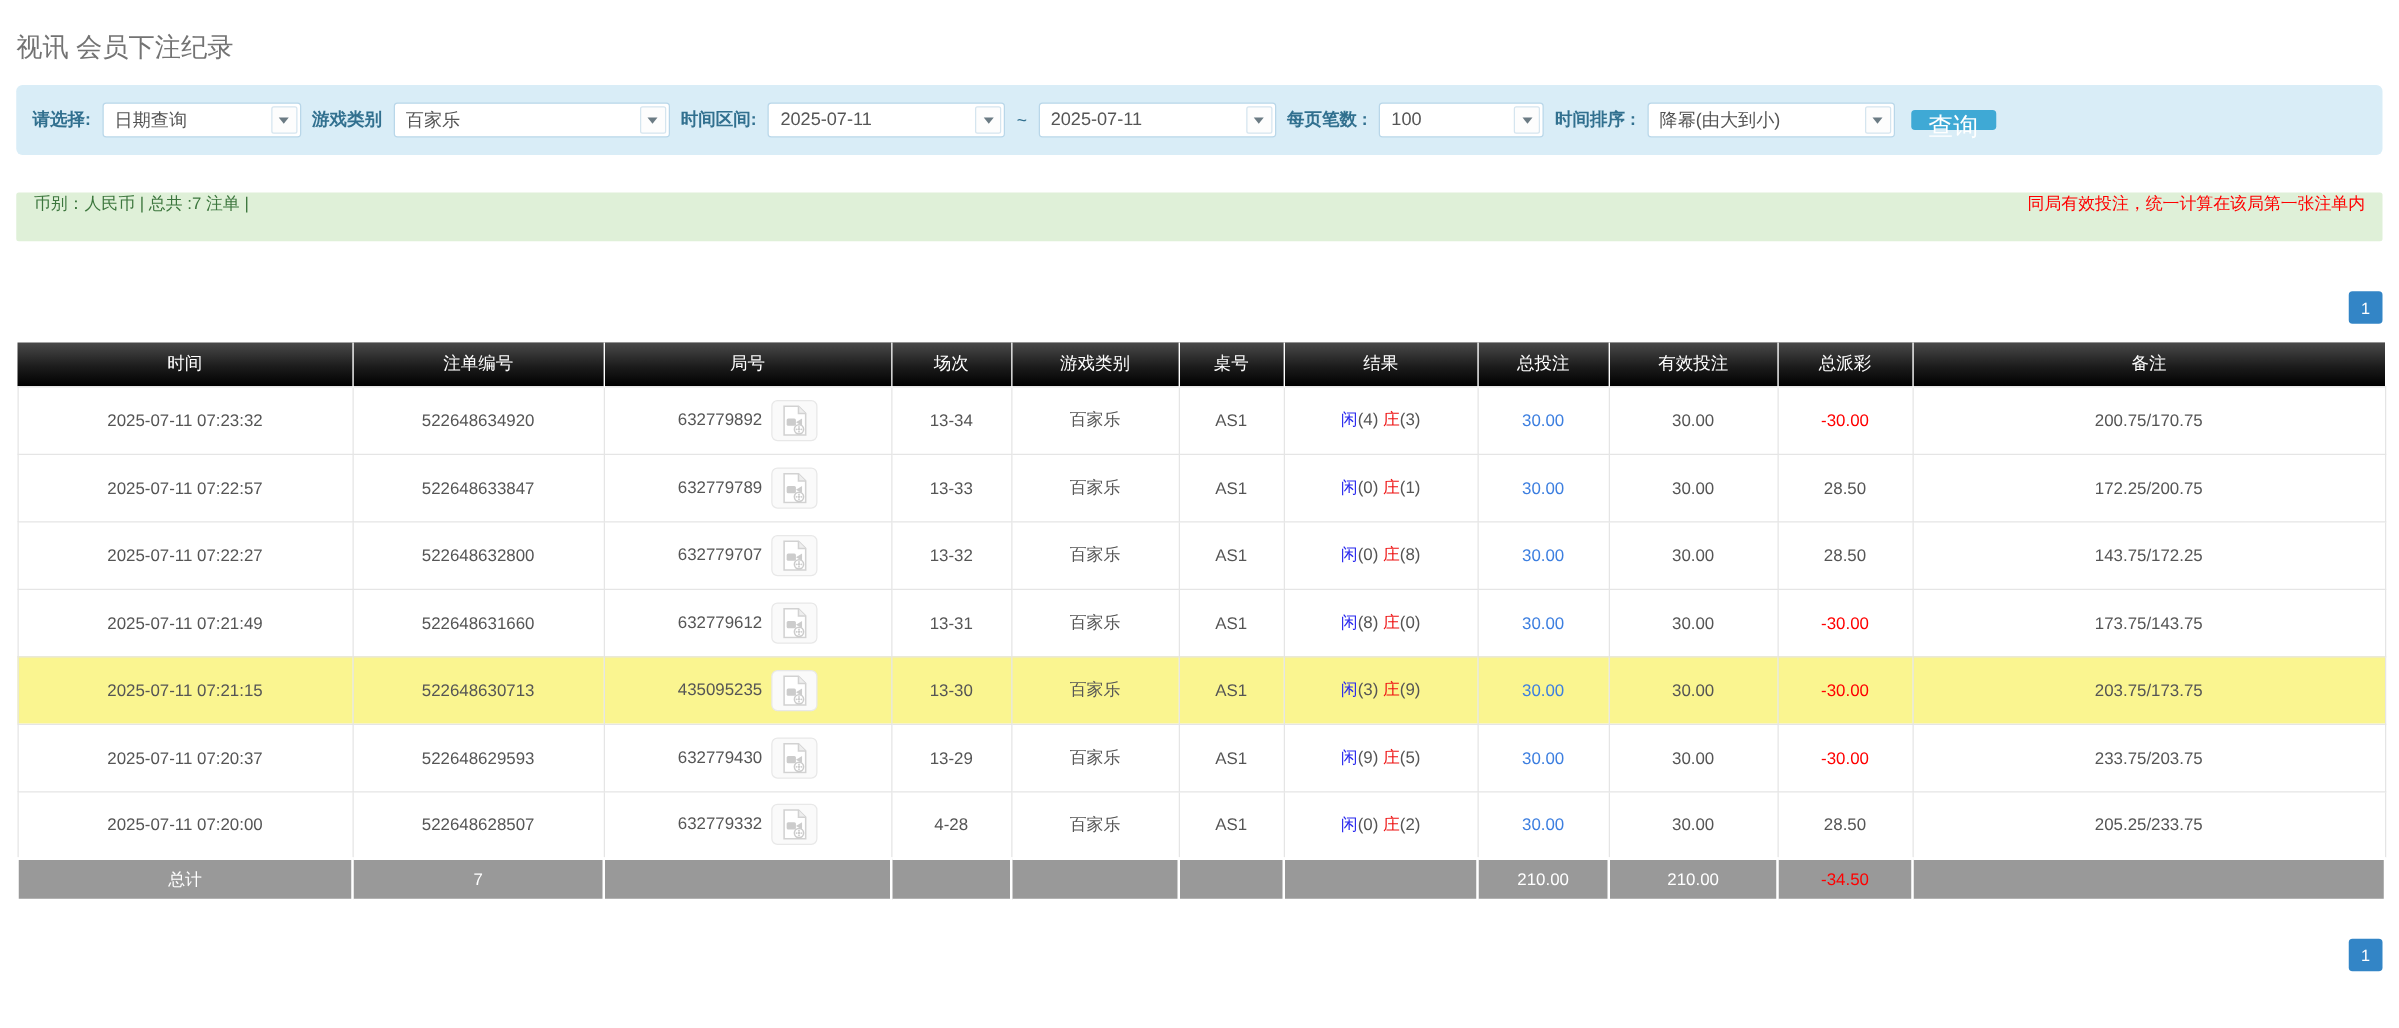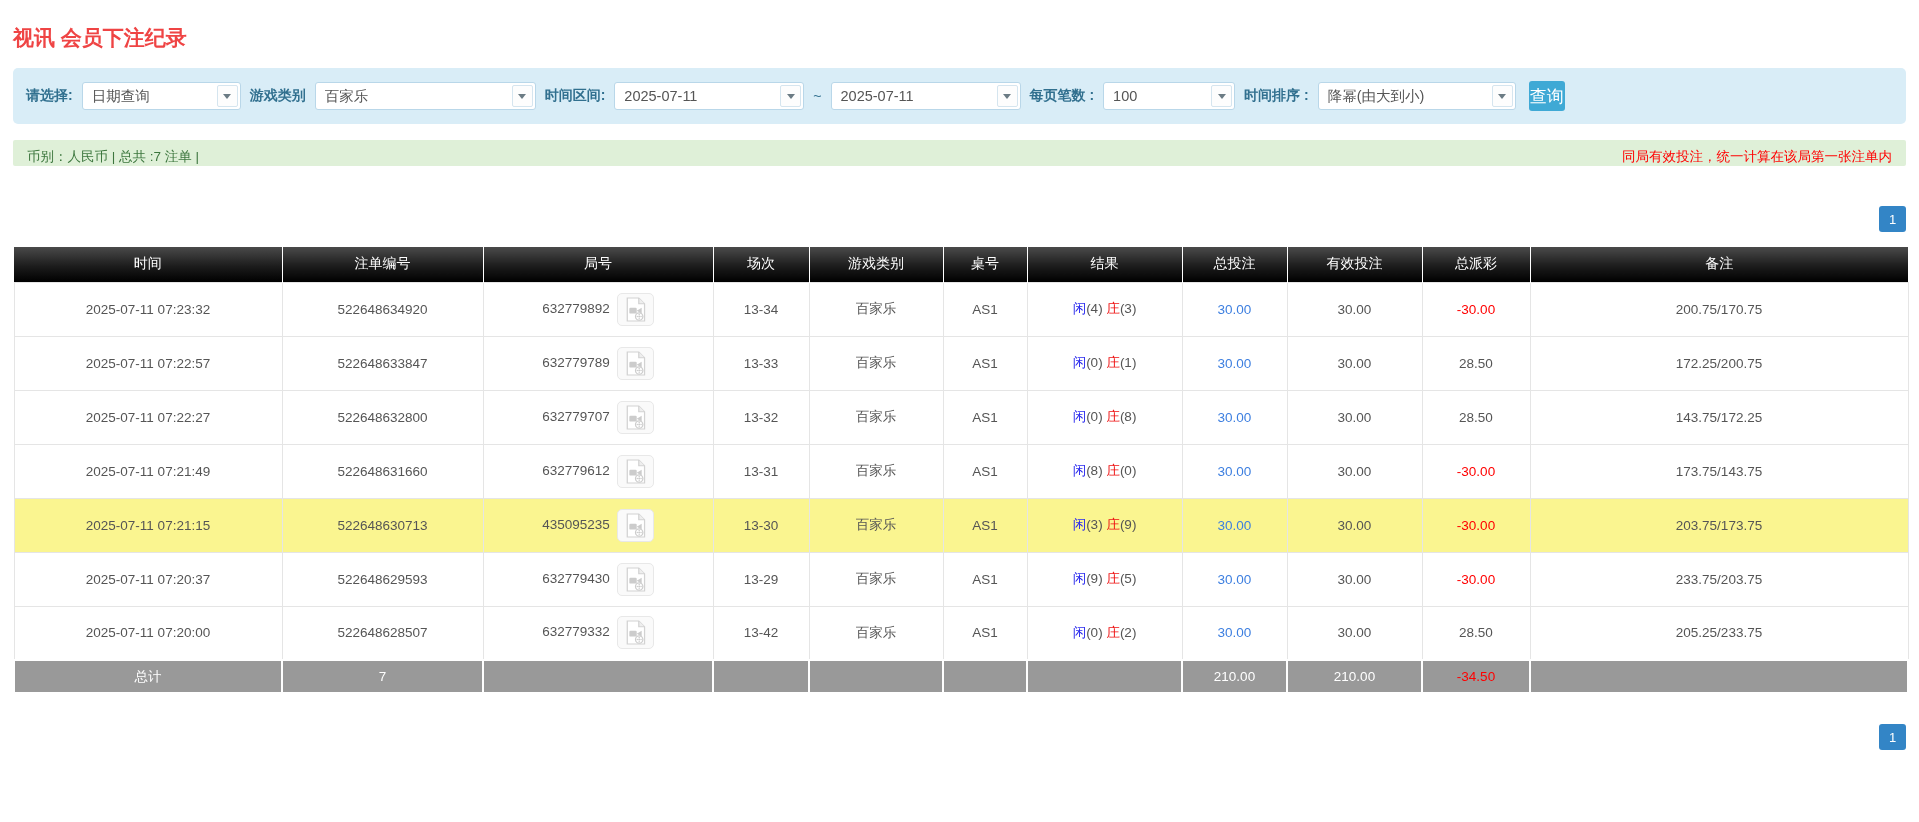--- a/index.html
+++ b/index.html
@@ -5,21 +5,21 @@
   * { box-sizing: border-box; }
   html,body { margin:0; padding:0; }
   body {
     width:1919px; height:822px; background:#fff;
     font-family:"Liberation Sans","DejaVu Sans",sans-serif;
     color:#555; overflow:hidden;
   }
   .container { padding:0 13px; }
 
   .page-title {
-    margin:24px 0 16px 0; font-size:21px; font-weight:700; color:#ef4444;
+    margin:24px 0 16px 0; font-size:21px; font-weight:400; color:#737373;
   }
 
   
   .filter-bar {
     background:#d9edf7; border-radius:5px; height:56px;
     display:flex; align-items:center; padding:0 13px; gap:9px;
   }
   .filter-label { color:#31708f; font-weight:bold; font-size:14px; white-space:nowrap; }
   .combobox {
     background:#fff; border:1px solid #b9d7e9; border-radius:3px;
@@ -31,27 +31,27 @@
     border:1px solid #d5e5ef; border-radius:2px; background:#fdfdfd;
     display:flex; align-items:center; justify-content:center; cursor:pointer;
   }
   .caret-down {
     width:0; height:0; border-left:4px solid transparent;
     border-right:4px solid transparent; border-top:5px solid #6b7b84;
   }
   .tilde { color:#31708f; font-size:14px; }
   .search-btn {
     background:#3fa9d5; color:#fff; border:none; border-radius:3px;
-    height:30px; padding:0 1px; font-size:17px; cursor:pointer; margin-left:4px;
+    height:16px; padding:0 14px; font-size:20px; cursor:pointer; margin-left:4px;
   }
 
   
   .info-bar {
-    margin-top:16px; background:#dff0d8; height:26px; border-radius:2px;
-    display:flex; align-items:flex-end; justify-content:space-between;
+    margin-top:30px; background:#dff0d8; height:39px; border-radius:2px;
+    display:flex; align-items:flex-start; justify-content:space-between;
     padding:0 14px; font-size:13.5px; color:#3c763d;
   }
   .info-note { color:#ff0000; }
 
   
   .pagination-row { display:flex; justify-content:flex-end; margin:40px 0 15px 0; }
   .pagination-row.bottom { margin:30px 0 0 0; }
   .page-btn {
     min-width:27px; height:26px; background:#3385c6; color:#fff; border-radius:3px;
     display:flex; align-items:center; justify-content:center; font-size:13px; cursor:pointer;
@@ -347,21 +347,21 @@
     <rect x="6.5" y="13" width="9" height="7" rx="1.5" fill="#cccccc"></rect>
     <path d="M15.5 16.5 l6-3.5 v7 z" fill="#cccccc"></path>
     <circle cx="18.5" cy="23.5" r="4.5" fill="#ffffff" stroke="#cccccc" stroke-width="1.5"></circle>
     <circle cx="18.5" cy="23.5" r="1.2" fill="#cccccc"></circle>
     <circle cx="18.5" cy="21.2" r="0.9" fill="#cccccc"></circle>
     <circle cx="18.5" cy="25.8" r="0.9" fill="#cccccc"></circle>
     <circle cx="16.2" cy="23.5" r="0.9" fill="#cccccc"></circle>
     <circle cx="20.8" cy="23.5" r="0.9" fill="#cccccc"></circle>
   </svg>
 </span></td>
-          <td>13-42</td>
+          <td>4-28</td>
           <td>百家乐</td>
           <td>AS1</td>
           <td><span class="result-player">闲</span><span>(0) </span><span class="result-banker">庄</span><span>(2)</span></td>
           <td><span class="link-blue">30.00</span></td>
           <td>30.00</td>
           <td>28.50</td>
           <td>205.25/233.75</td>
         </tr>
       </tbody>
     <tfoot id="table-foot">

